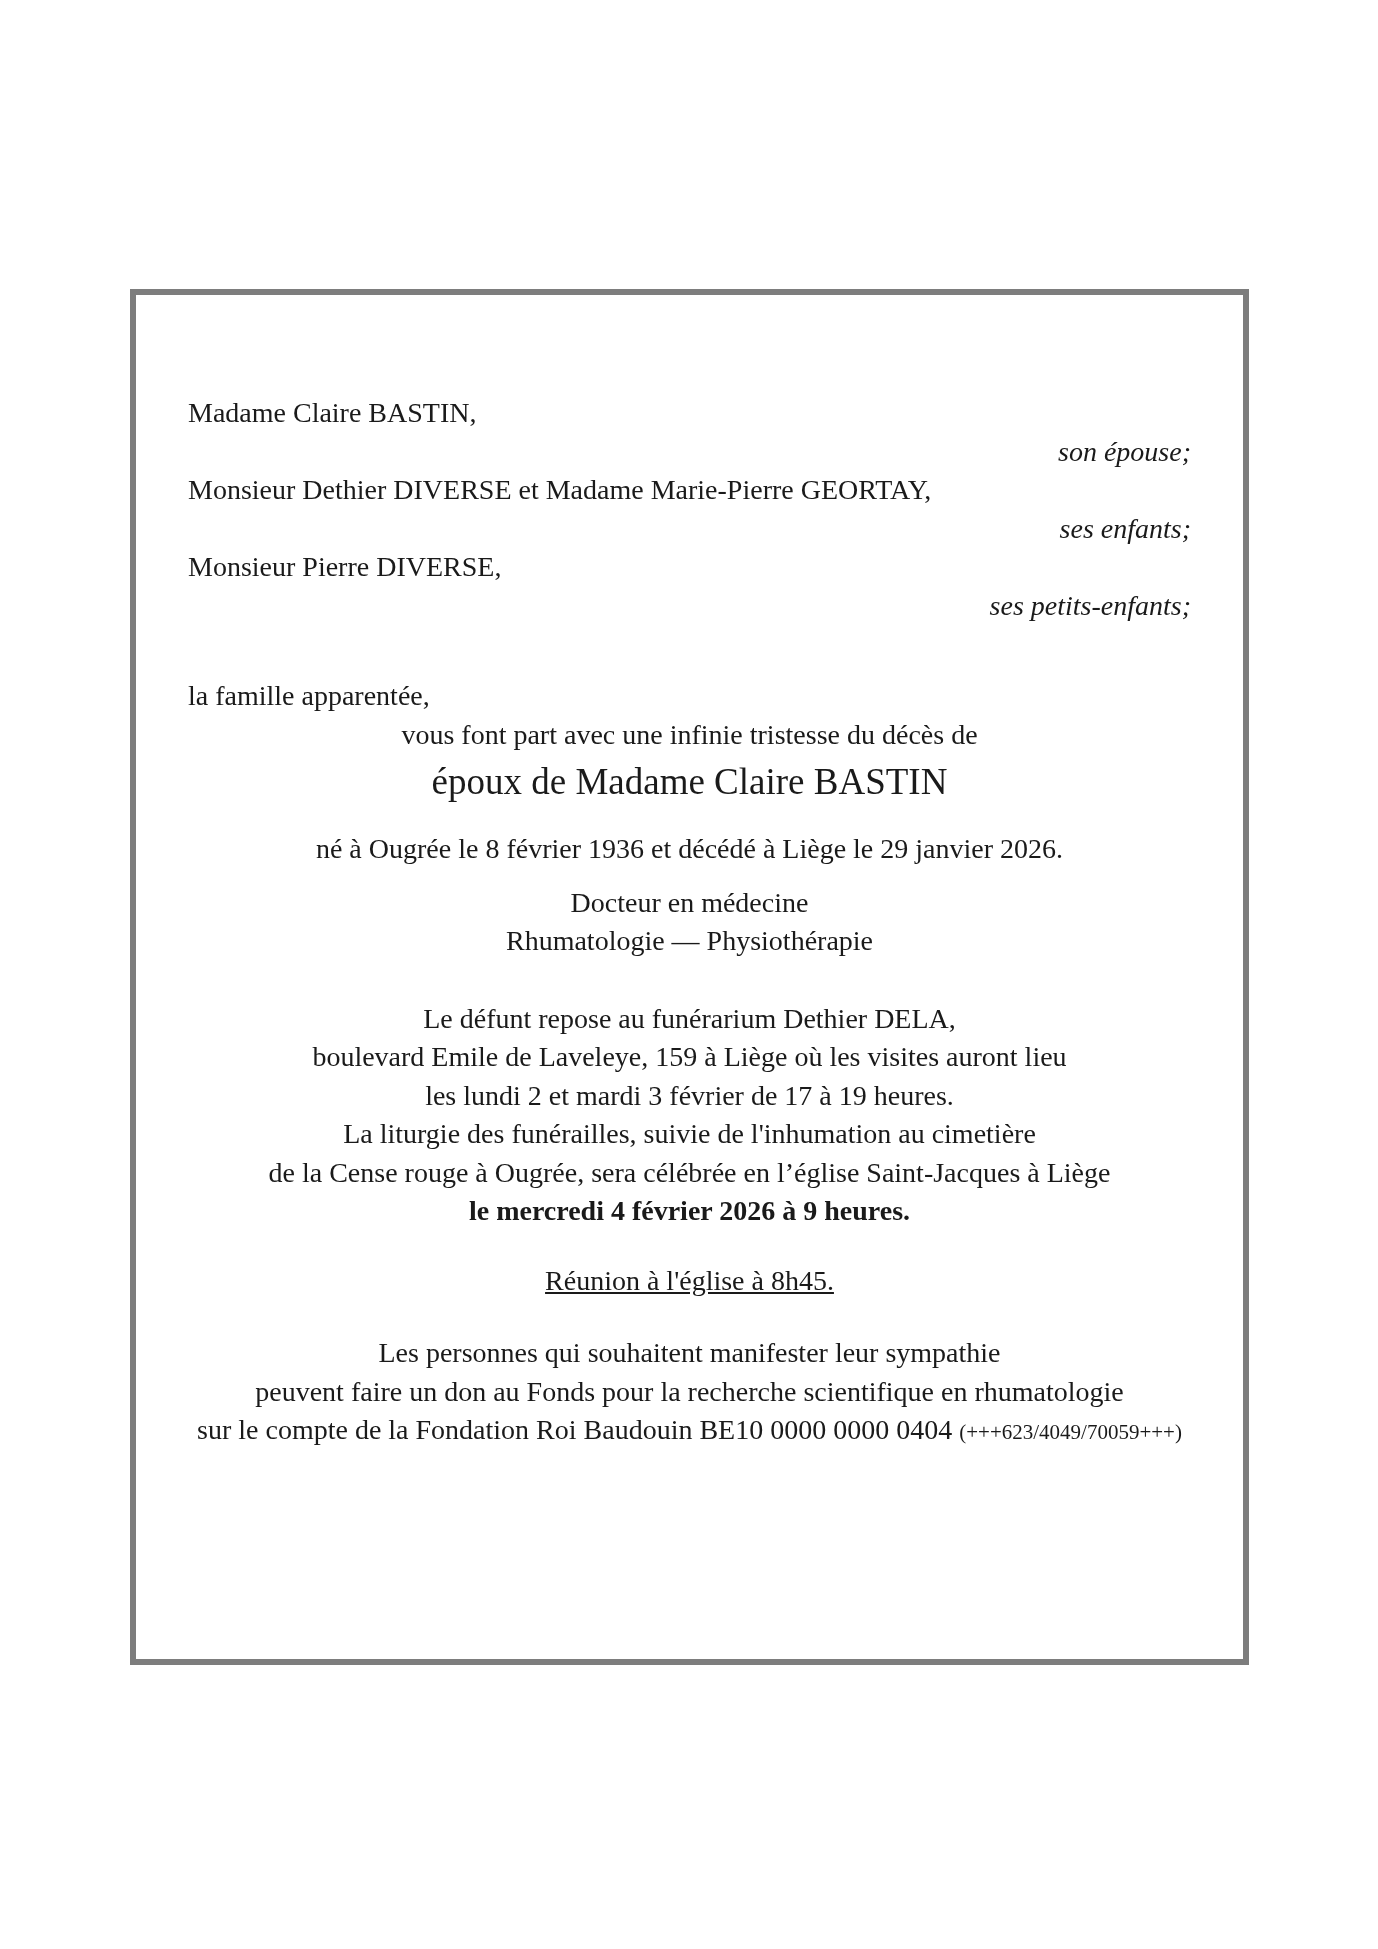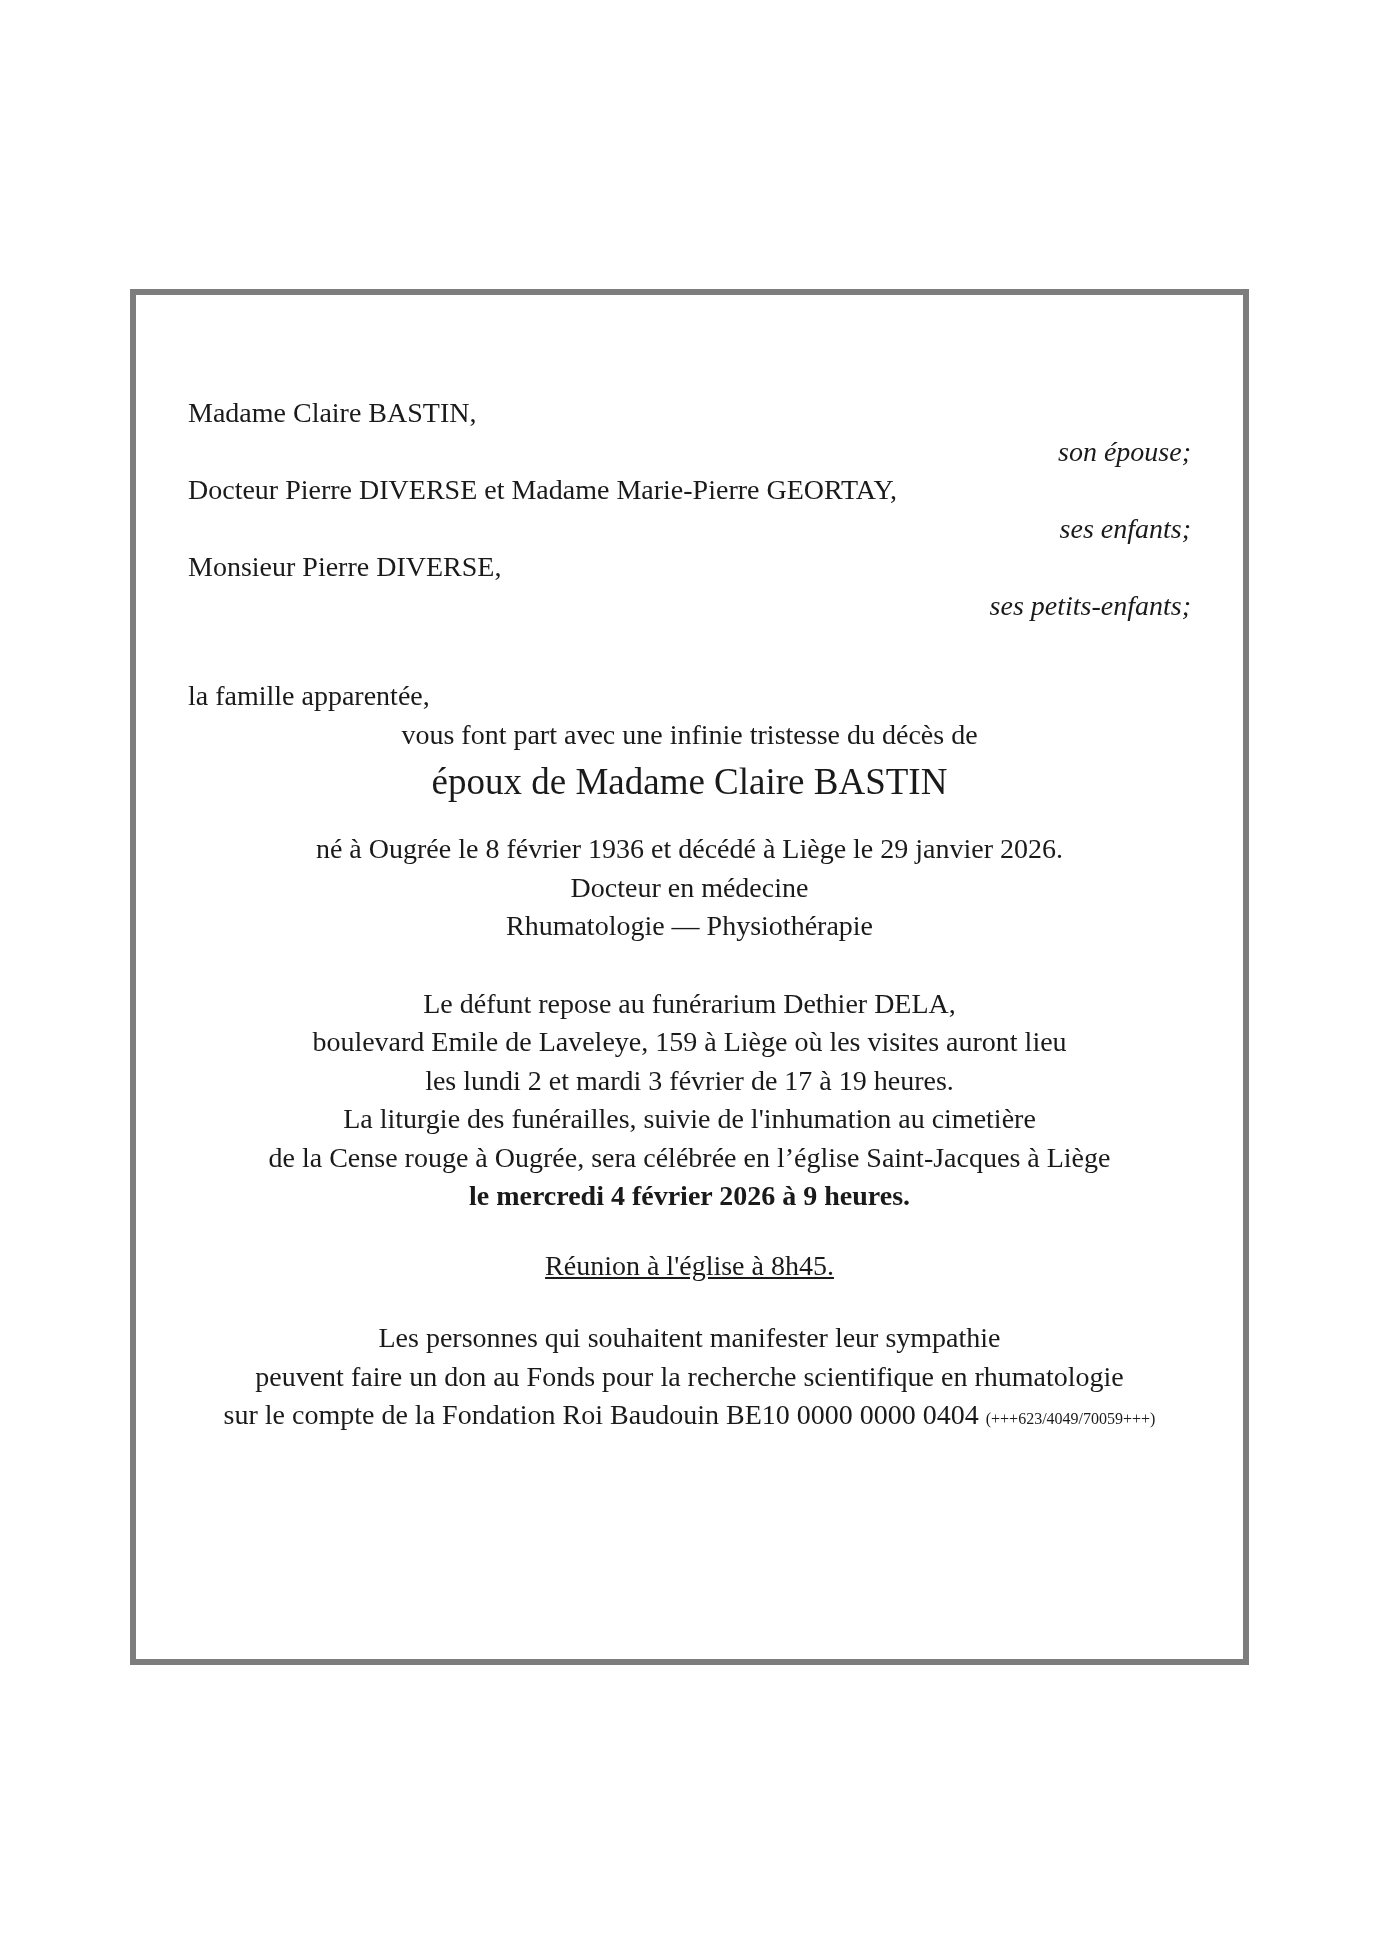--- a/index.html
+++ b/index.html
@@ -40,37 +40,37 @@
   .align-right  { text-align: right; font-style: italic; }
   .align-center { text-align: center; }
   .title-line {
     font-size: 37px;
     line-height: 56px;
     text-align: center;
     white-space: nowrap;
   }
   .bold { font-weight: bold; }
   .underline { text-decoration: underline; }
-  .small-ref { font-size: 16px; }
+  .small-ref { font-size: 21px; }
   .mt5  { margin-top: 20px; }
-  .mt15 { }
+  .mt15 { margin-top: 15px; }
   .mt31 { margin-top: 31px; }
   .mt34 { margin-top: 34px; }
   .mt36 { margin-top: 52px; }
   .mt39 { margin-top: 39px; }
 </style>
 </head>
 <body>
 
 <div class="frame">
   <div class="content">
 
     <div class="line align-left">Madame Claire BASTIN,</div>
     <div class="line align-right">son épouse;</div>
-    <div class="line align-left">Docteur Pierre DIVERSE et Madame Marie-Pierre GEORTAY,</div>
+    <div class="line align-left">Monsieur Dethier DIVERSE et Madame Marie-Pierre GEORTAY,</div>
     <div class="line align-right">ses enfants;</div>
     <div class="line align-left">Monsieur Pierre DIVERSE,</div>
     <div class="line align-right">ses petits-enfants;</div>
 
     <div class="line align-left mt36">la famille apparentée,</div>
     <div class="line align-center">vous font part avec une infinie tristesse du décès de</div>
 
     <div class="title-line">époux de Madame Claire BASTIN</div>
     <div class="line align-center mt5">né à Ougrée le 8 février 1936 et décédé à Liège le 29 janvier 2026.</div>
 

